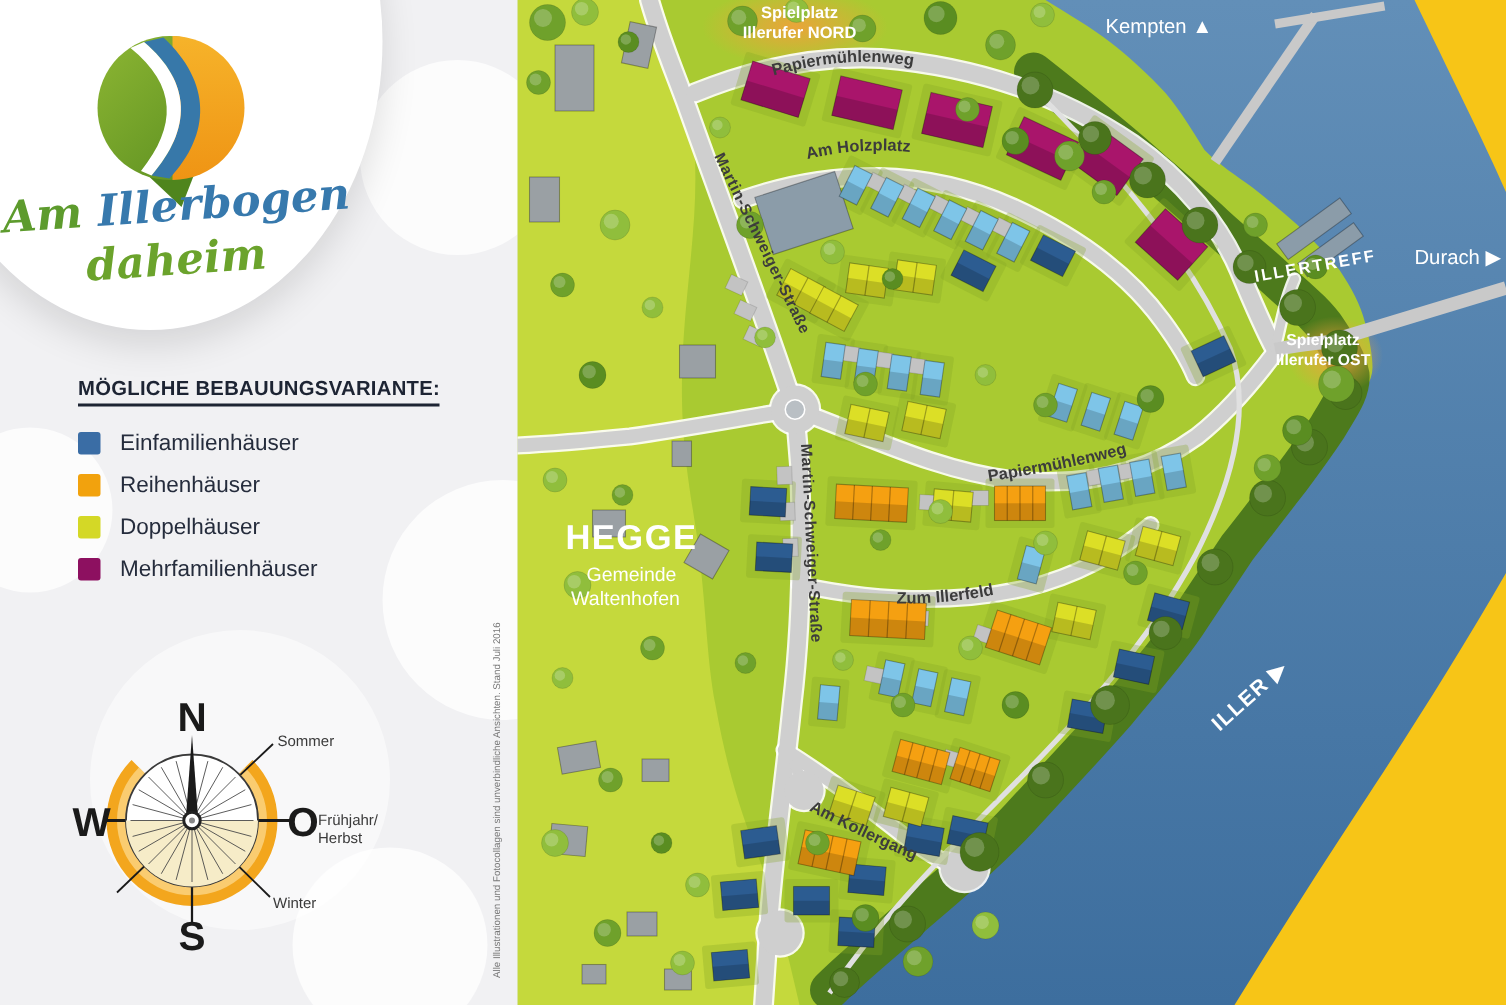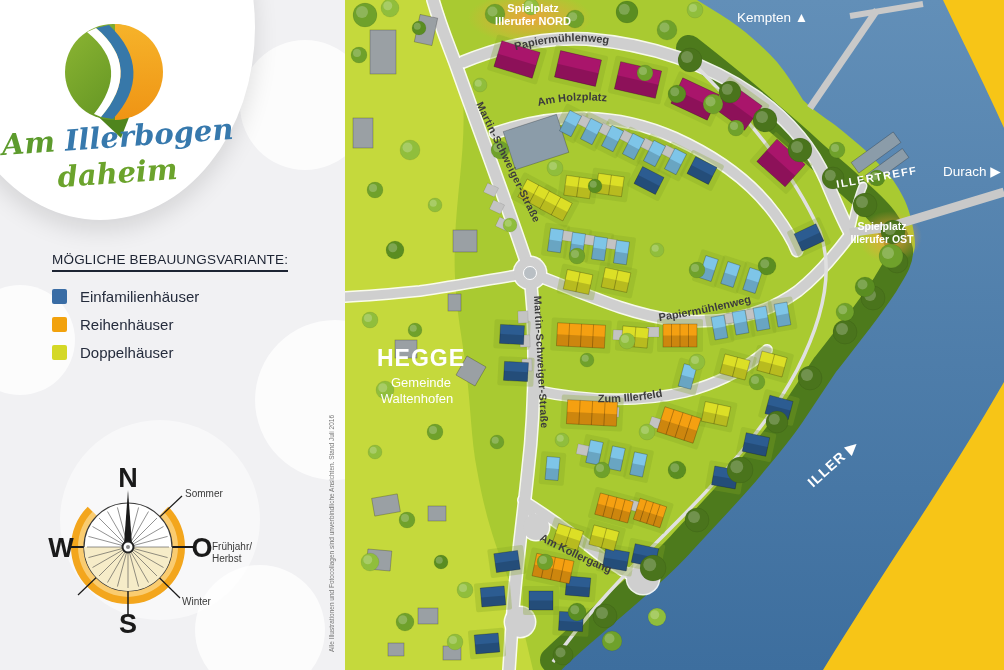--- a/index.html
+++ b/index.html
@@ -17,21 +17,21 @@
          background:#fff;box-shadow:0 10px 25px rgba(0,0,0,.12);}
   .logo-mark{position:absolute;left:58px;top:20px;}
   .logo-line{position:absolute;left:0;width:235px;text-align:center;
              font-family:"DejaVu Serif",serif;font-style:italic;font-weight:bold;
              transform:rotate(-4deg);}
   .logo-line1{top:120px;font-size:29px;}
   .logo-line1 .am{color:#5d9b2d;}
   .logo-line1 .bogen{color:#3779ad;}
   .logo-line2{top:156px;font-size:29px;color:#6ba32c;}
   .legend{position:absolute;left:52px;top:250px;width:270px;}
-  .legend-title{font-size:13.5px;font-weight:normal;color:#1d2433;letter-spacing:.2px;
+  .legend-title{font-size:13.5px;font-weight:bold;color:#1d2433;letter-spacing:.2px;
                 border-bottom:2px solid #1d2433;display:inline-block;padding-bottom:3px;}
   .legend-list{list-style:none;margin:16px 0 12px 0;padding:0;}
   .legend-list li{display:flex;align-items:center;margin-bottom:11px;}
   .swatch{width:15px;height:15px;border-radius:2px;margin-right:13px;flex:0 0 15px;}
   .legend-label{font-size:15px;color:#252c3c;}
   .compass{position:absolute;left:30px;top:445px;}
   .compass text{font-family:"Liberation Sans",sans-serif;}
   .cdir{font-size:27px;font-weight:bold;fill:#1a1a1a;}
   .cseason{font-size:10px;fill:#3a3a3a;}
   .footnote{position:absolute;left:328px;top:652px;width:210px;font-size:6.5px;color:#777;
@@ -93,20 +93,24 @@
             <span class="swatch" style="background: rgb(58, 109, 165);"></span>
             <span class="legend-label">Einfamilienhäuser</span>
           </li>
           <li>
             <span class="swatch" style="background: rgb(242, 162, 13);"></span>
             <span class="legend-label">Reihenhäuser</span>
           </li>
           <li>
             <span class="swatch" style="background: rgb(212, 216, 38);"></span>
             <span class="legend-label">Doppelhäuser</span>
+          </li>
+          <li>
+            <span class="swatch" style="background: rgb(141, 16, 96);"></span>
+            <span class="legend-label">Mehrfamilienhäuser</span>
           </li>
         </ul>
     </div>
 
     <svg class="compass" width="235" height="205" viewBox="0 0 235 205">
 
       <path d="M 138.3 61.7 A 57 57 0 1 1 57.7 61.7 L 66.9 70.9 A 44 44 0 1 0 129.1 70.9 Z" fill="#f3a61d"></path>
       <path d="M 133.4 66.6 A 50 50 0 1 1 62.6 66.6 L 66.9 70.9 A 44 44 0 1 0 129.1 70.9 Z" fill="rgba(255,235,180,.55)"></path>
 
       <g stroke="#1a1a1a">

